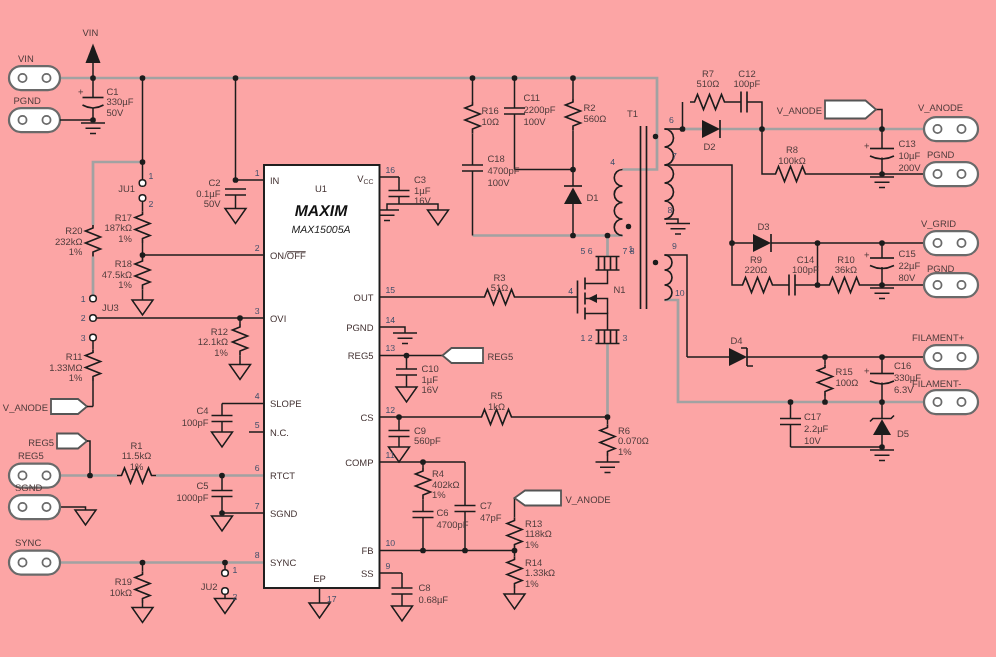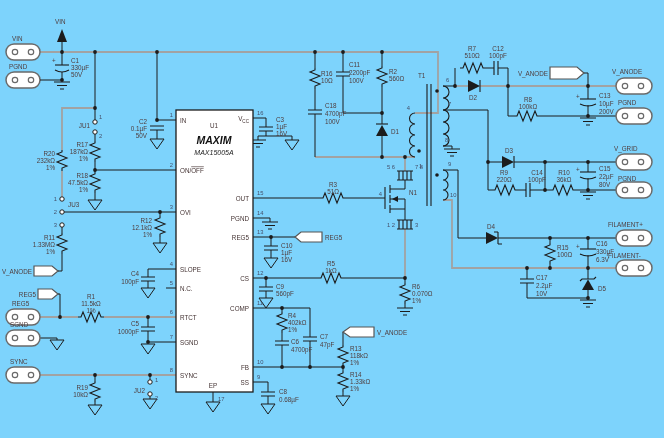--- a/index.html
+++ b/index.html
@@ -1,16 +1,16 @@
 <!DOCTYPE html>
 <html><head>
 <meta charset="utf-8">
 <style>
   html,body{margin:0;padding:0;background:#fff;}
-  .stage{width:664px;height:438px;background:#7dd3fc;position:relative;font-family:"Liberation Sans",sans-serif;text-align:center;}
+  .stage{width:664px;height:438px;background:#fca5a5;position:relative;font-family:"Liberation Sans",sans-serif;text-align:center;}
   svg text{font-family:"Liberation Sans",sans-serif;}
   .w{stroke:#1c1c1c;stroke-width:1;fill:none;}
   .pw{stroke:#a2a2a2;stroke-width:1.8;fill:none;}
   .cw{stroke:#1c1c1c;stroke-width:1.1;fill:none;}
   .fillb{fill:#1c1c1c;stroke:none;}
   .lb{font-size:6.3px;fill:#4f3c3c;}
   .pn{font-size:5.8px;fill:#44506b;}
   .icn{font-size:6.3px;fill:#433;}
   .tpad{fill:#fff;stroke:#6a6a6a;stroke-width:1.5;}
   .tcir{fill:#fff;stroke:#6a6a6a;stroke-width:1.2;}

